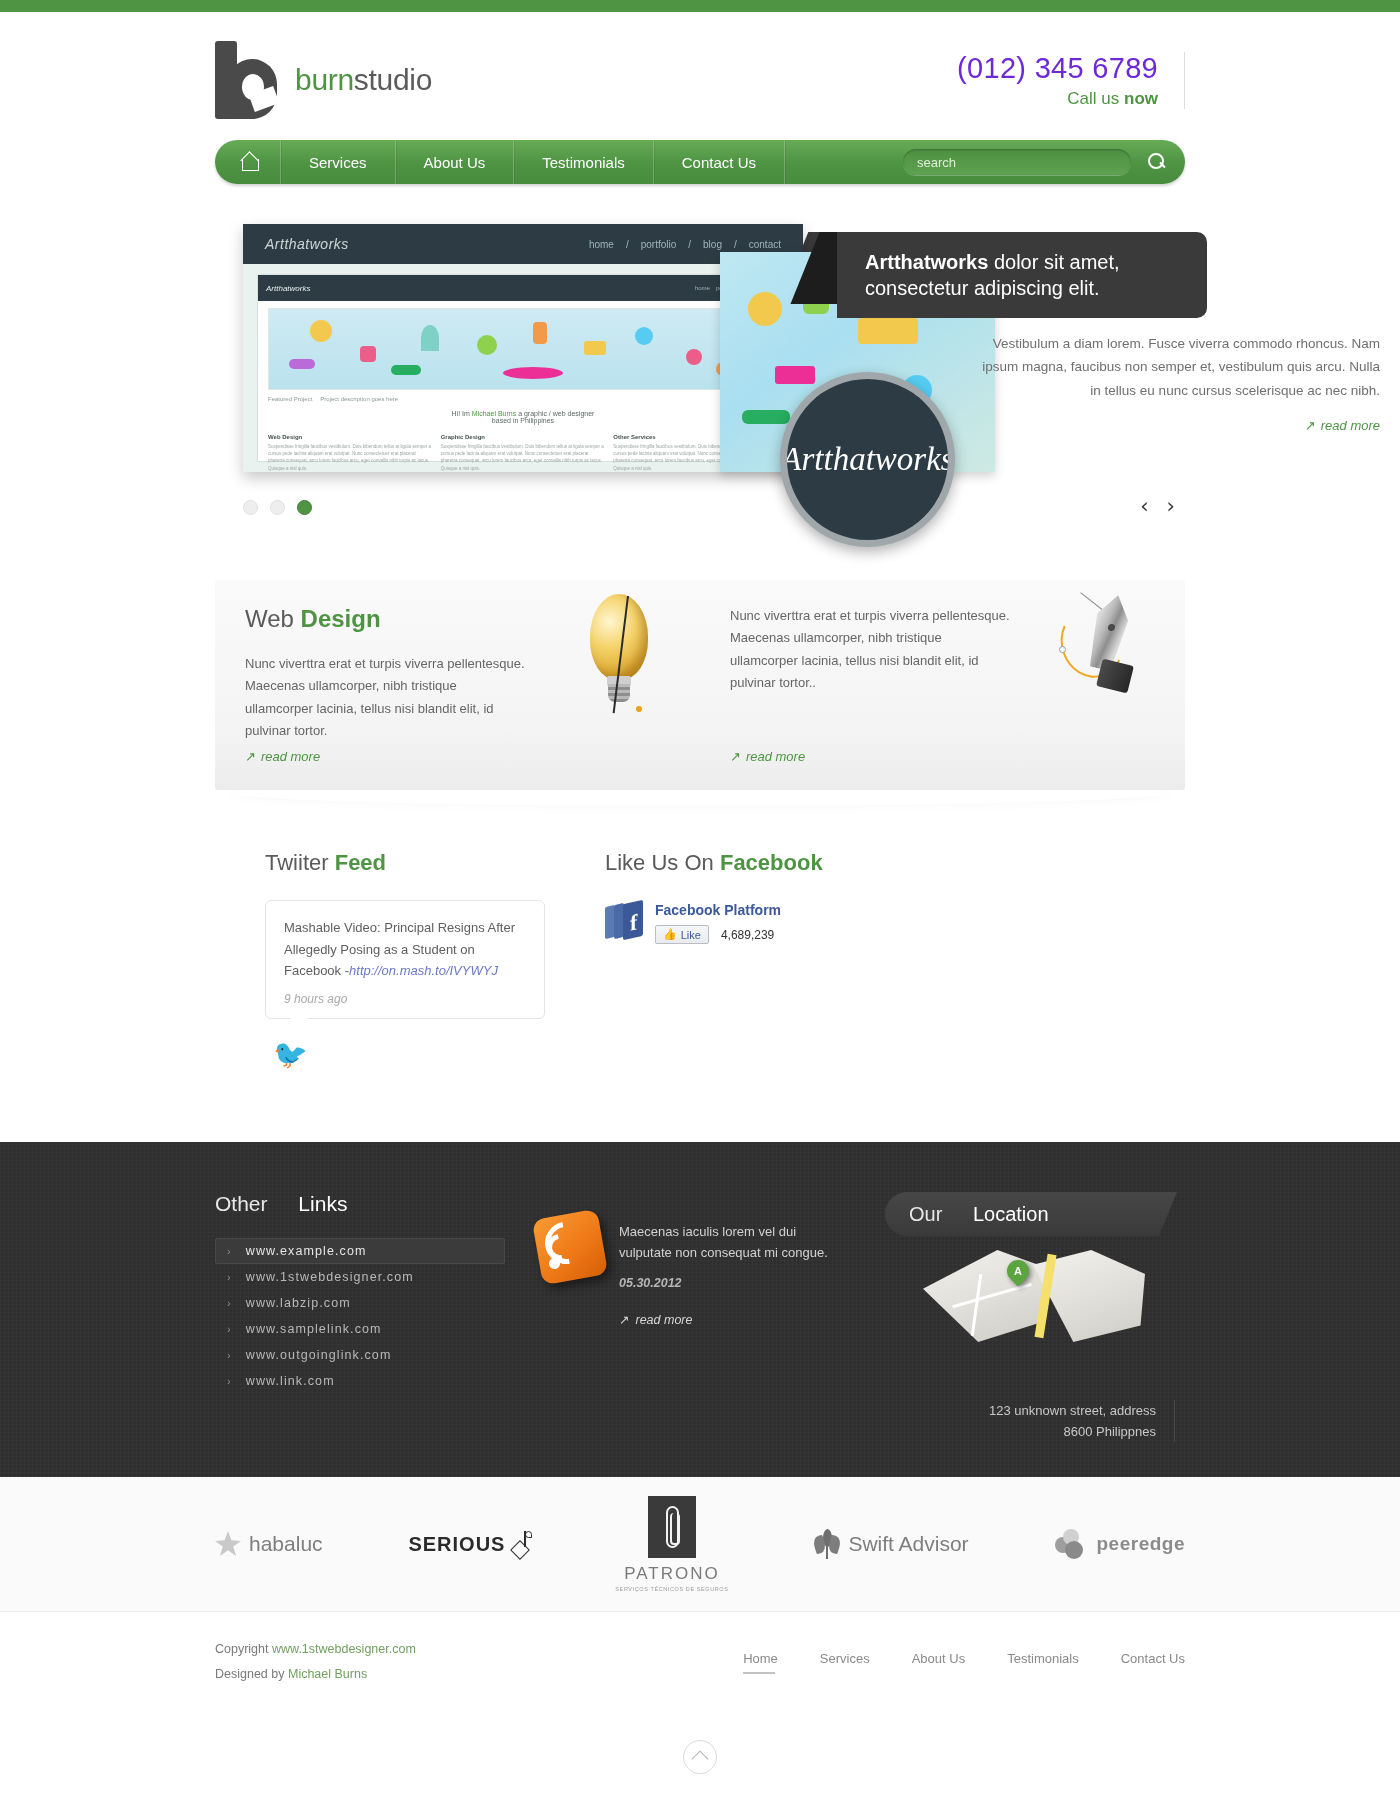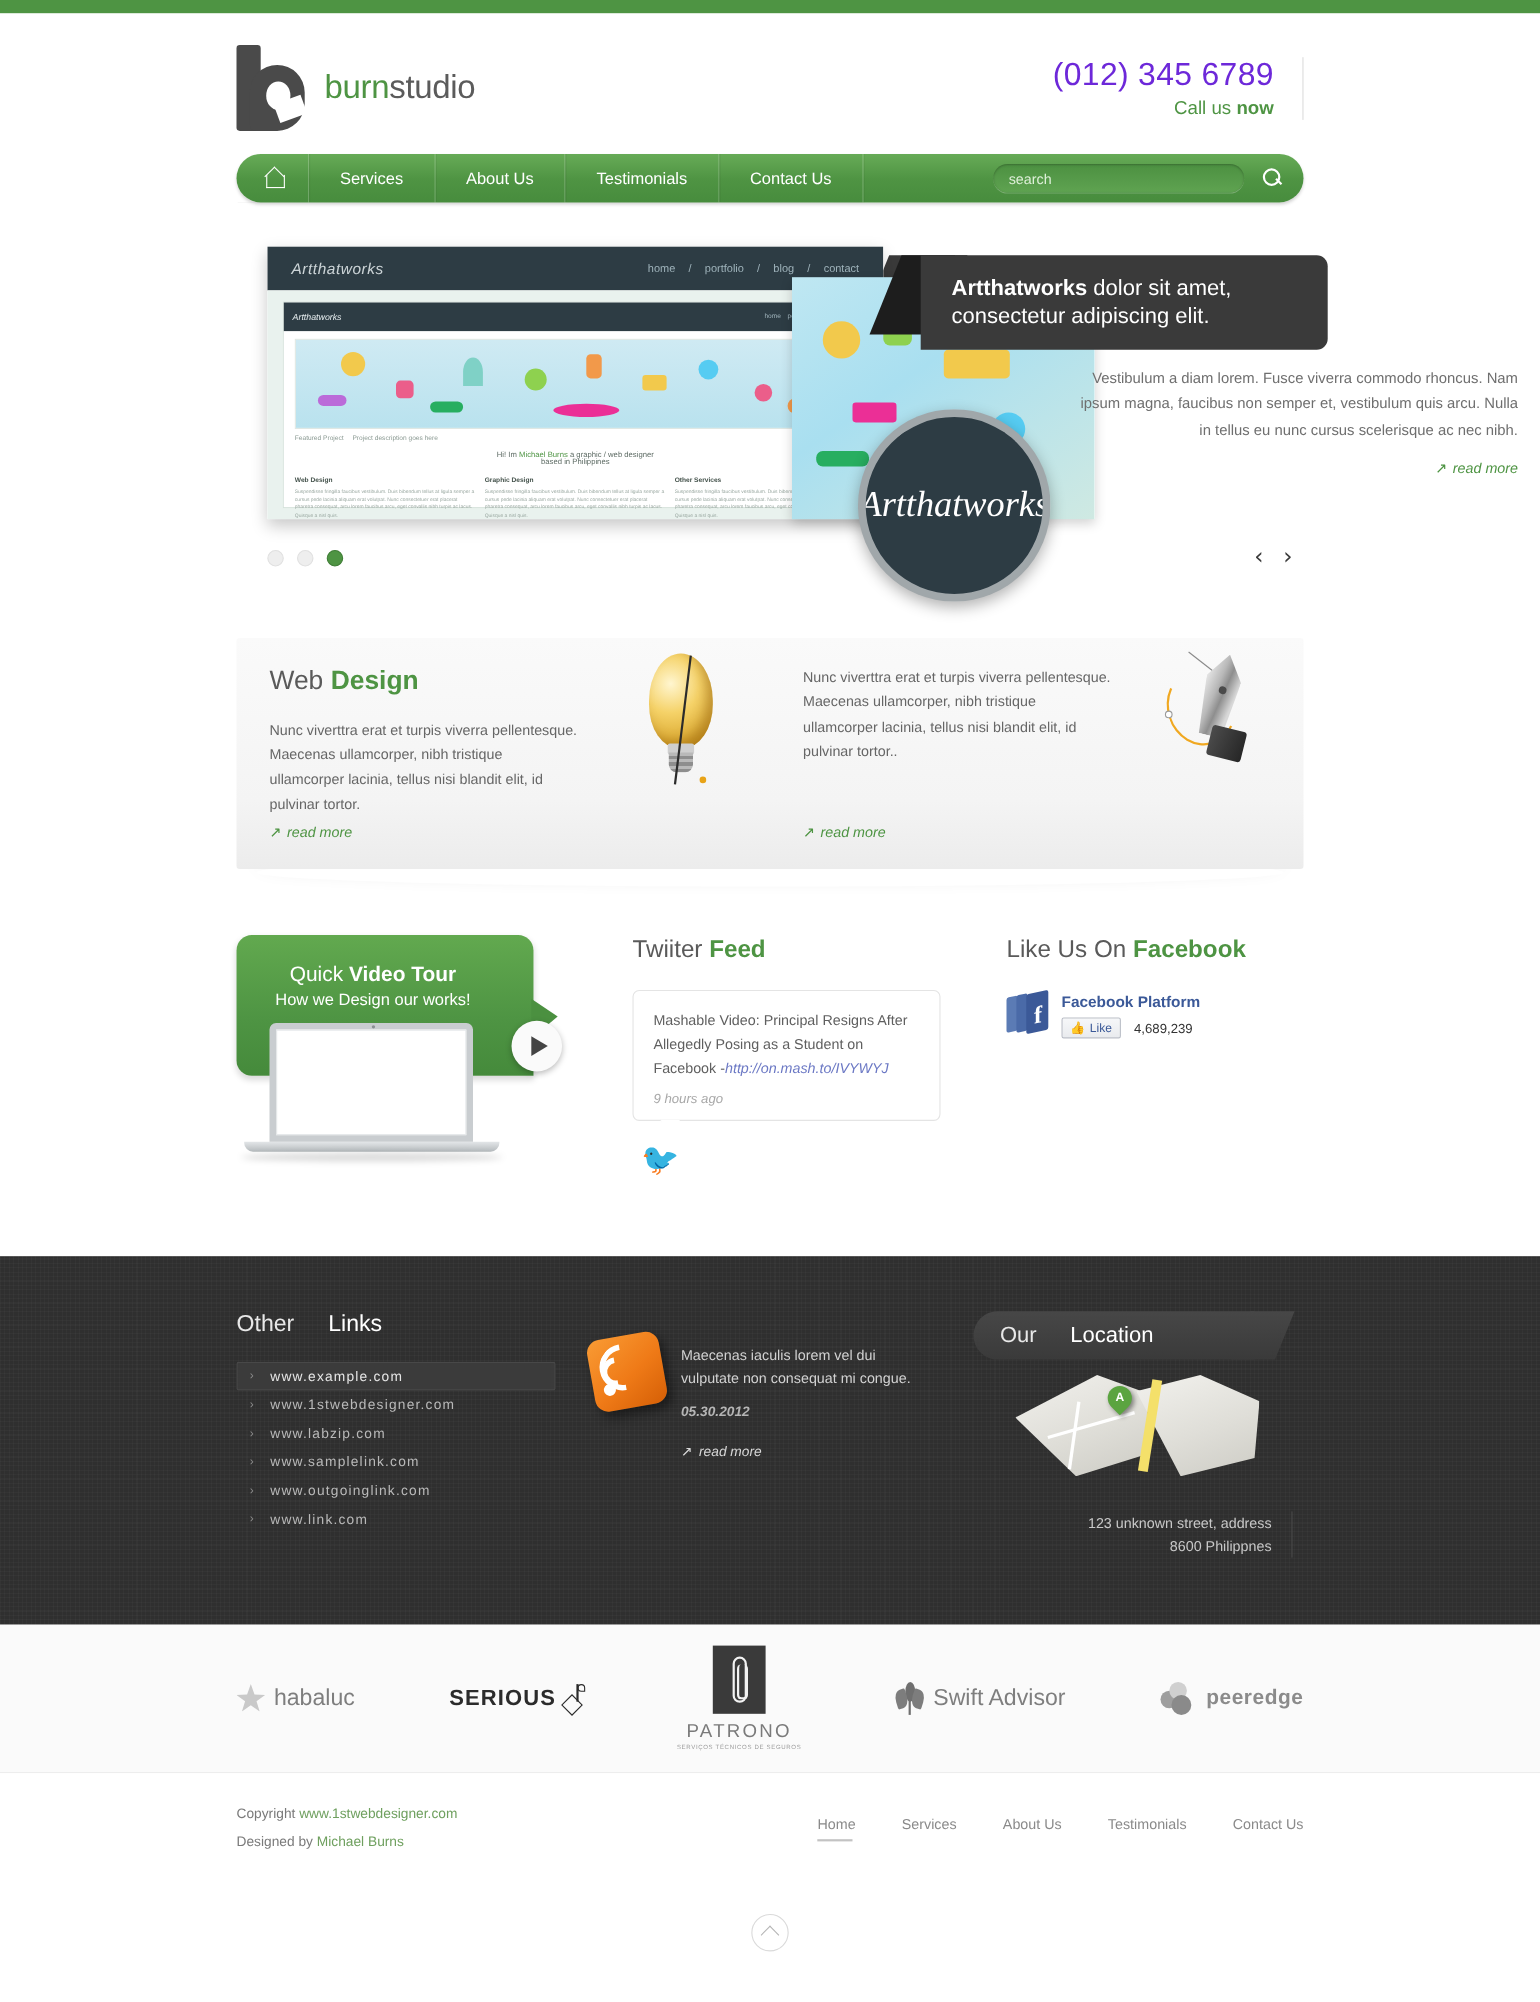--- a/index.html
+++ b/index.html
@@ -251,21 +251,21 @@
      background:linear-gradient(160deg,#f2f1ed 0%,#dfded8 55%,#cdccc5 100%); box-shadow:0 8px 14px rgba(0,0,0,.5);}
   .map .p1 { left:8px; width:120px; clip-path:polygon(0 42%,62% 0,100% 18%,100% 78%,46% 100%);}
   .map .p2 { left:118px; width:112px; clip-path:polygon(0 16%,52% 0,100% 26%,96% 82%,36% 100%);}
   .map .road1{position:absolute;left:126px;top:10px;width:9px;height:84px;background:#f4e06a;transform:rotate(9deg);}
   .map .road2{position:absolute;left:36px;top:50px;width:82px;height:3px;background:#fff;transform:rotate(-16deg);}
   .map .road3{position:absolute;left:60px;top:30px;width:3px;height:62px;background:#fff;transform:rotate(8deg);}
   .pin {position:absolute;left:92px;top:16px;width:22px;height:22px;border-radius:50% 50% 50% 0;
     background:#5ba440;transform:rotate(-45deg);display:flex;align-items:center;justify-content:center;
     box-shadow:0 3px 5px rgba(0,0,0,.45);}
   .pin span{transform:rotate(45deg);color:#fff;font-size:11px;font-weight:bold;}
-  .addr { text-align:right; font-size:13px; color:#c8c8c8; line-height:1.62; margin-top:20px; padding-right:18px; border-right:1px solid #4a4a4a;}
+  .addr { text-align:right; font-size:13px; color:#c8c8c8; line-height:1.62; margin-top:46px; padding-right:18px; border-right:1px solid #4a4a4a;}
 
   
   .clients { position:absolute; left:0; width:1400px; background:#fafafa; height:135px; border-bottom:1px solid #ececec;}
   .clients-inner { width:970px; margin:0 auto; height:100%; display:flex; align-items:center; justify-content:space-between;}
   .client { display:flex; align-items:center; gap:8px; color:#7e7e7e; }
   .c-name { font-size:21px; }
   .star { width:26px;height:26px;background:#c9c9c9;
     clip-path:polygon(50% 0%,63% 36%,100% 38%,70% 60%,81% 96%,50% 74%,19% 96%,30% 60%,0 38%,37% 36%);}
   .c-serious { font-size:20px; font-weight:bold; color:#2b2b2b; letter-spacing:1px;}
   .note { width:16px;height:26px;position:relative;}
@@ -475,32 +475,20 @@
           <div class="hand"></div>
           <div class="anchor"></div>
           <div class="nib"></div>
           <div class="dot2"></div>
           <div class="grip"></div>
       </div>
     </div>
   </section>
 
   <section class="trio">
-    <div class="video-col">
-      <div class="vbubble">
-        <div class="vb1"><span>Quick </span><b>Video Tour</b></div>
-        <div class="vb2">How we Design our works!</div>
-      </div>
-      <div class="play"></div>
-      <div class="laptop">
-        <div class="screen"></div>
-          <div class="base"></div>
-          <div class="shadow2"></div>
-      </div>
-    </div>
 
     <div class="tw-col">
       <div class="sec-head"><span>Twiiter </span><b>Feed</b></div>
       <div class="tweet">
         <p><span>Mashable Video: Principal Resigns After Allegedly Posing as a Student on Facebook -</span><a href="#">http://on.mash.to/IVYWYJ</a></p>
         <div class="ago">9 hours ago</div>
       </div>
       <div class="bird">🐦</div>
     </div>
 

